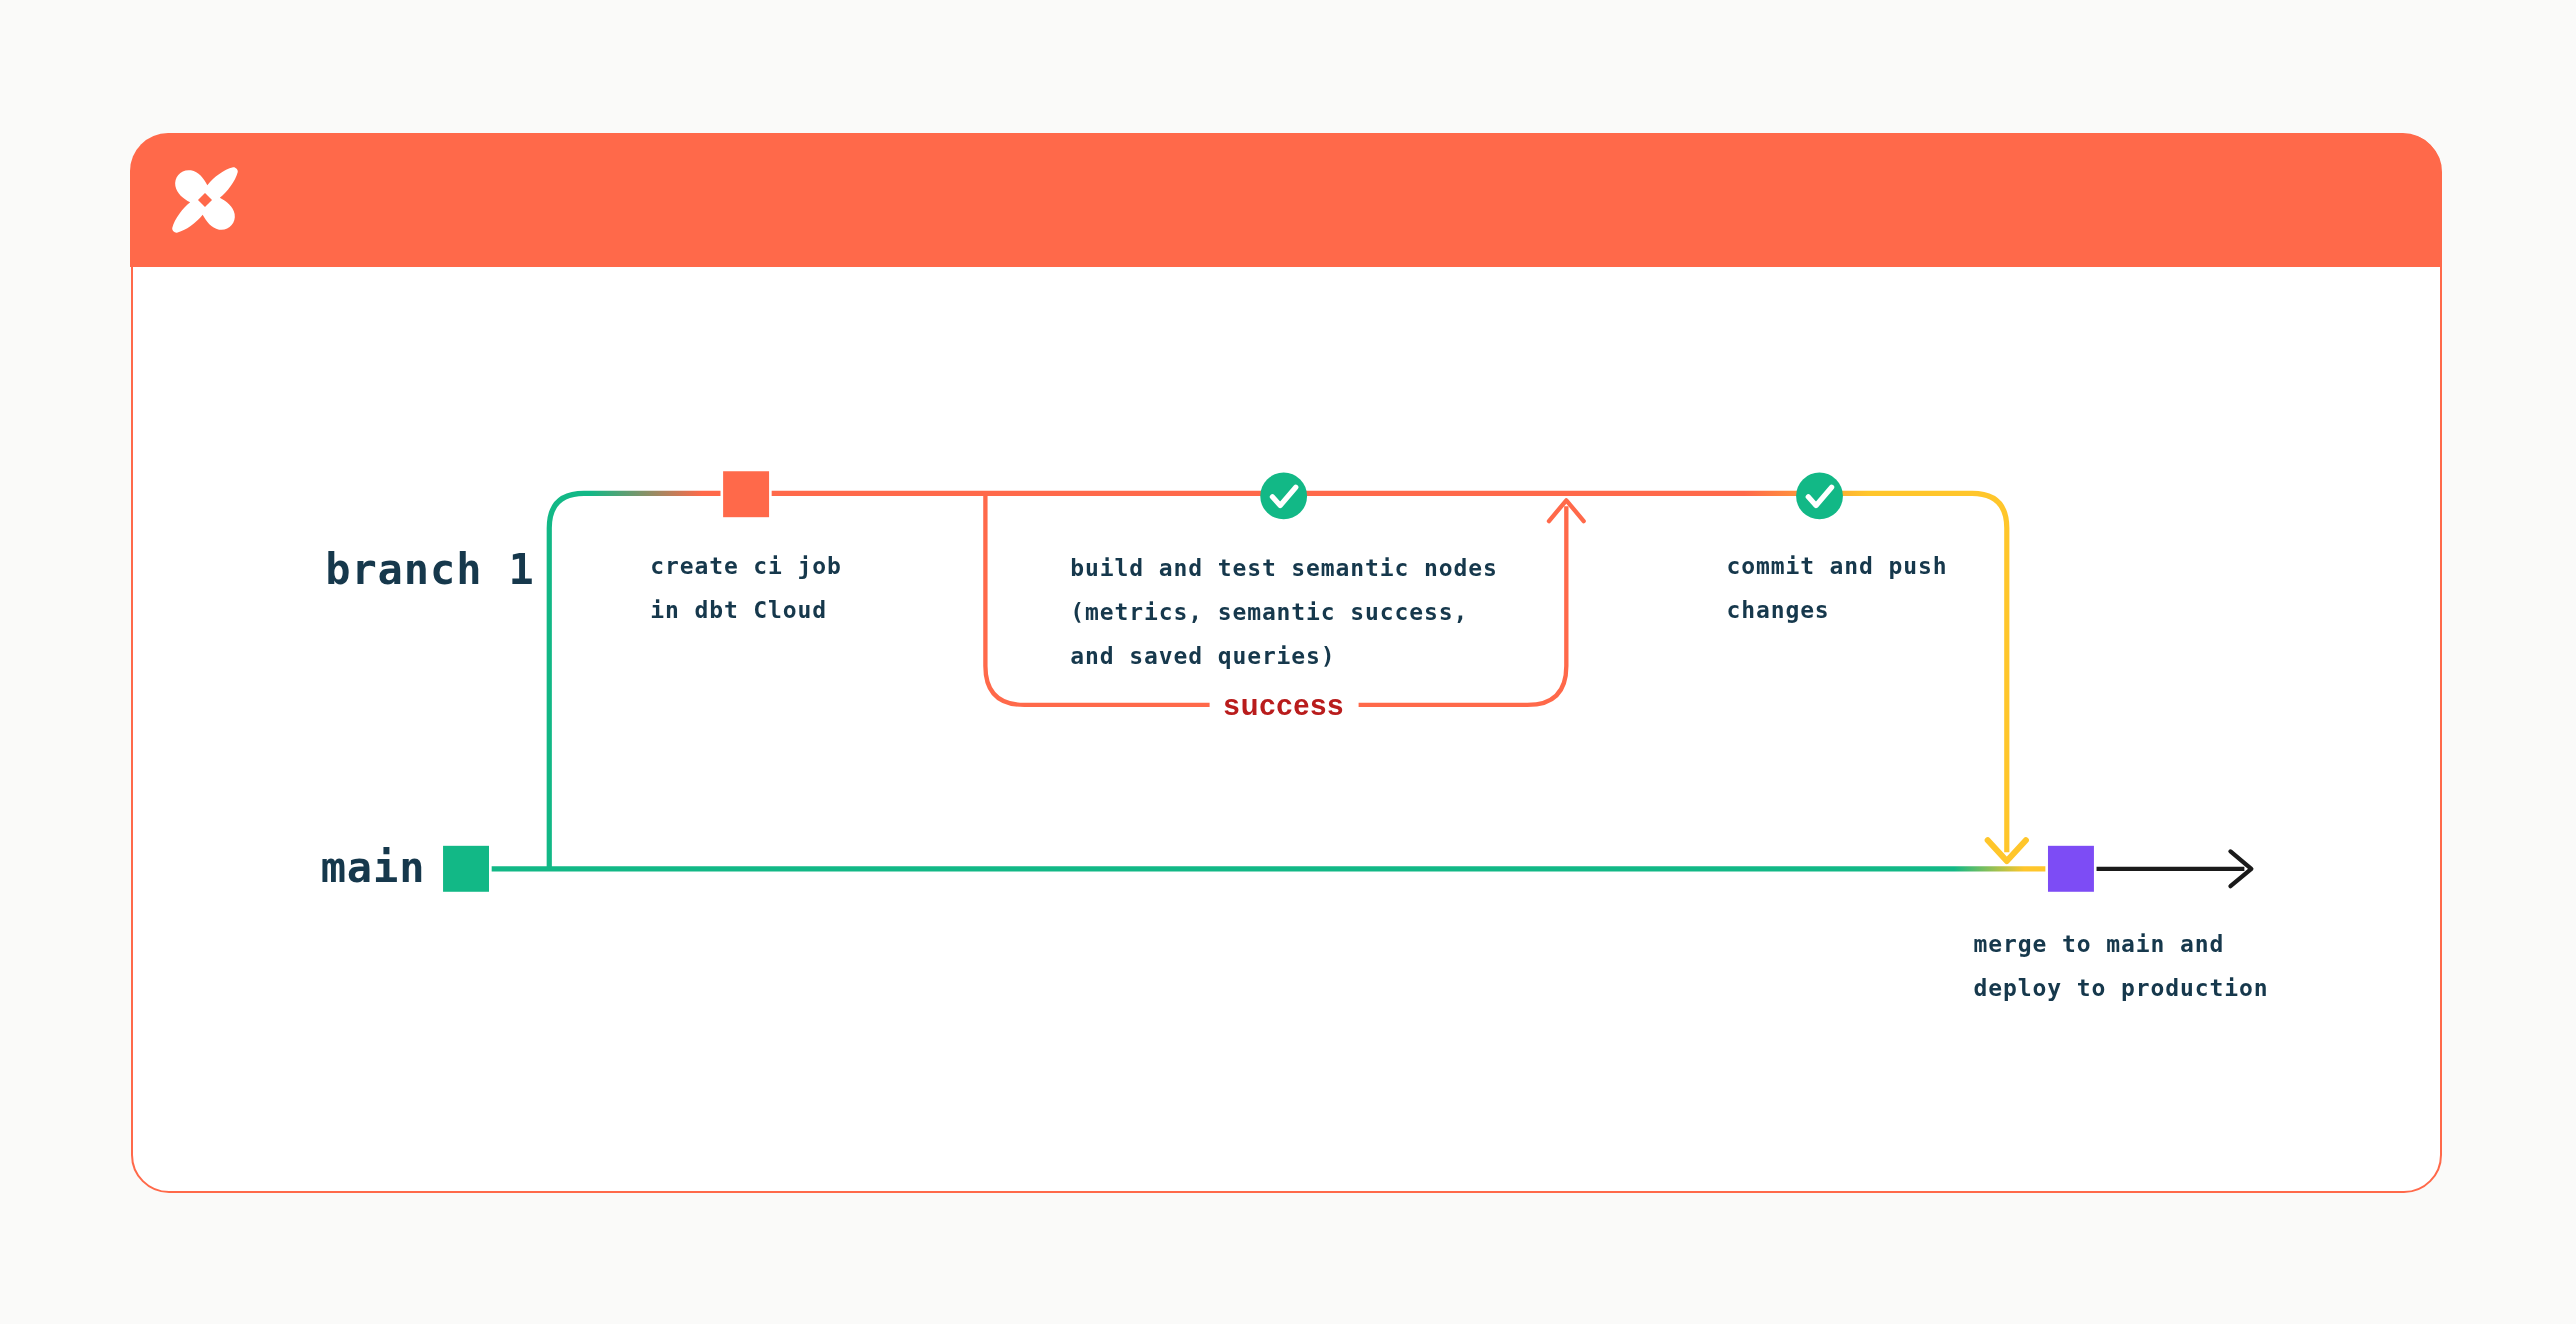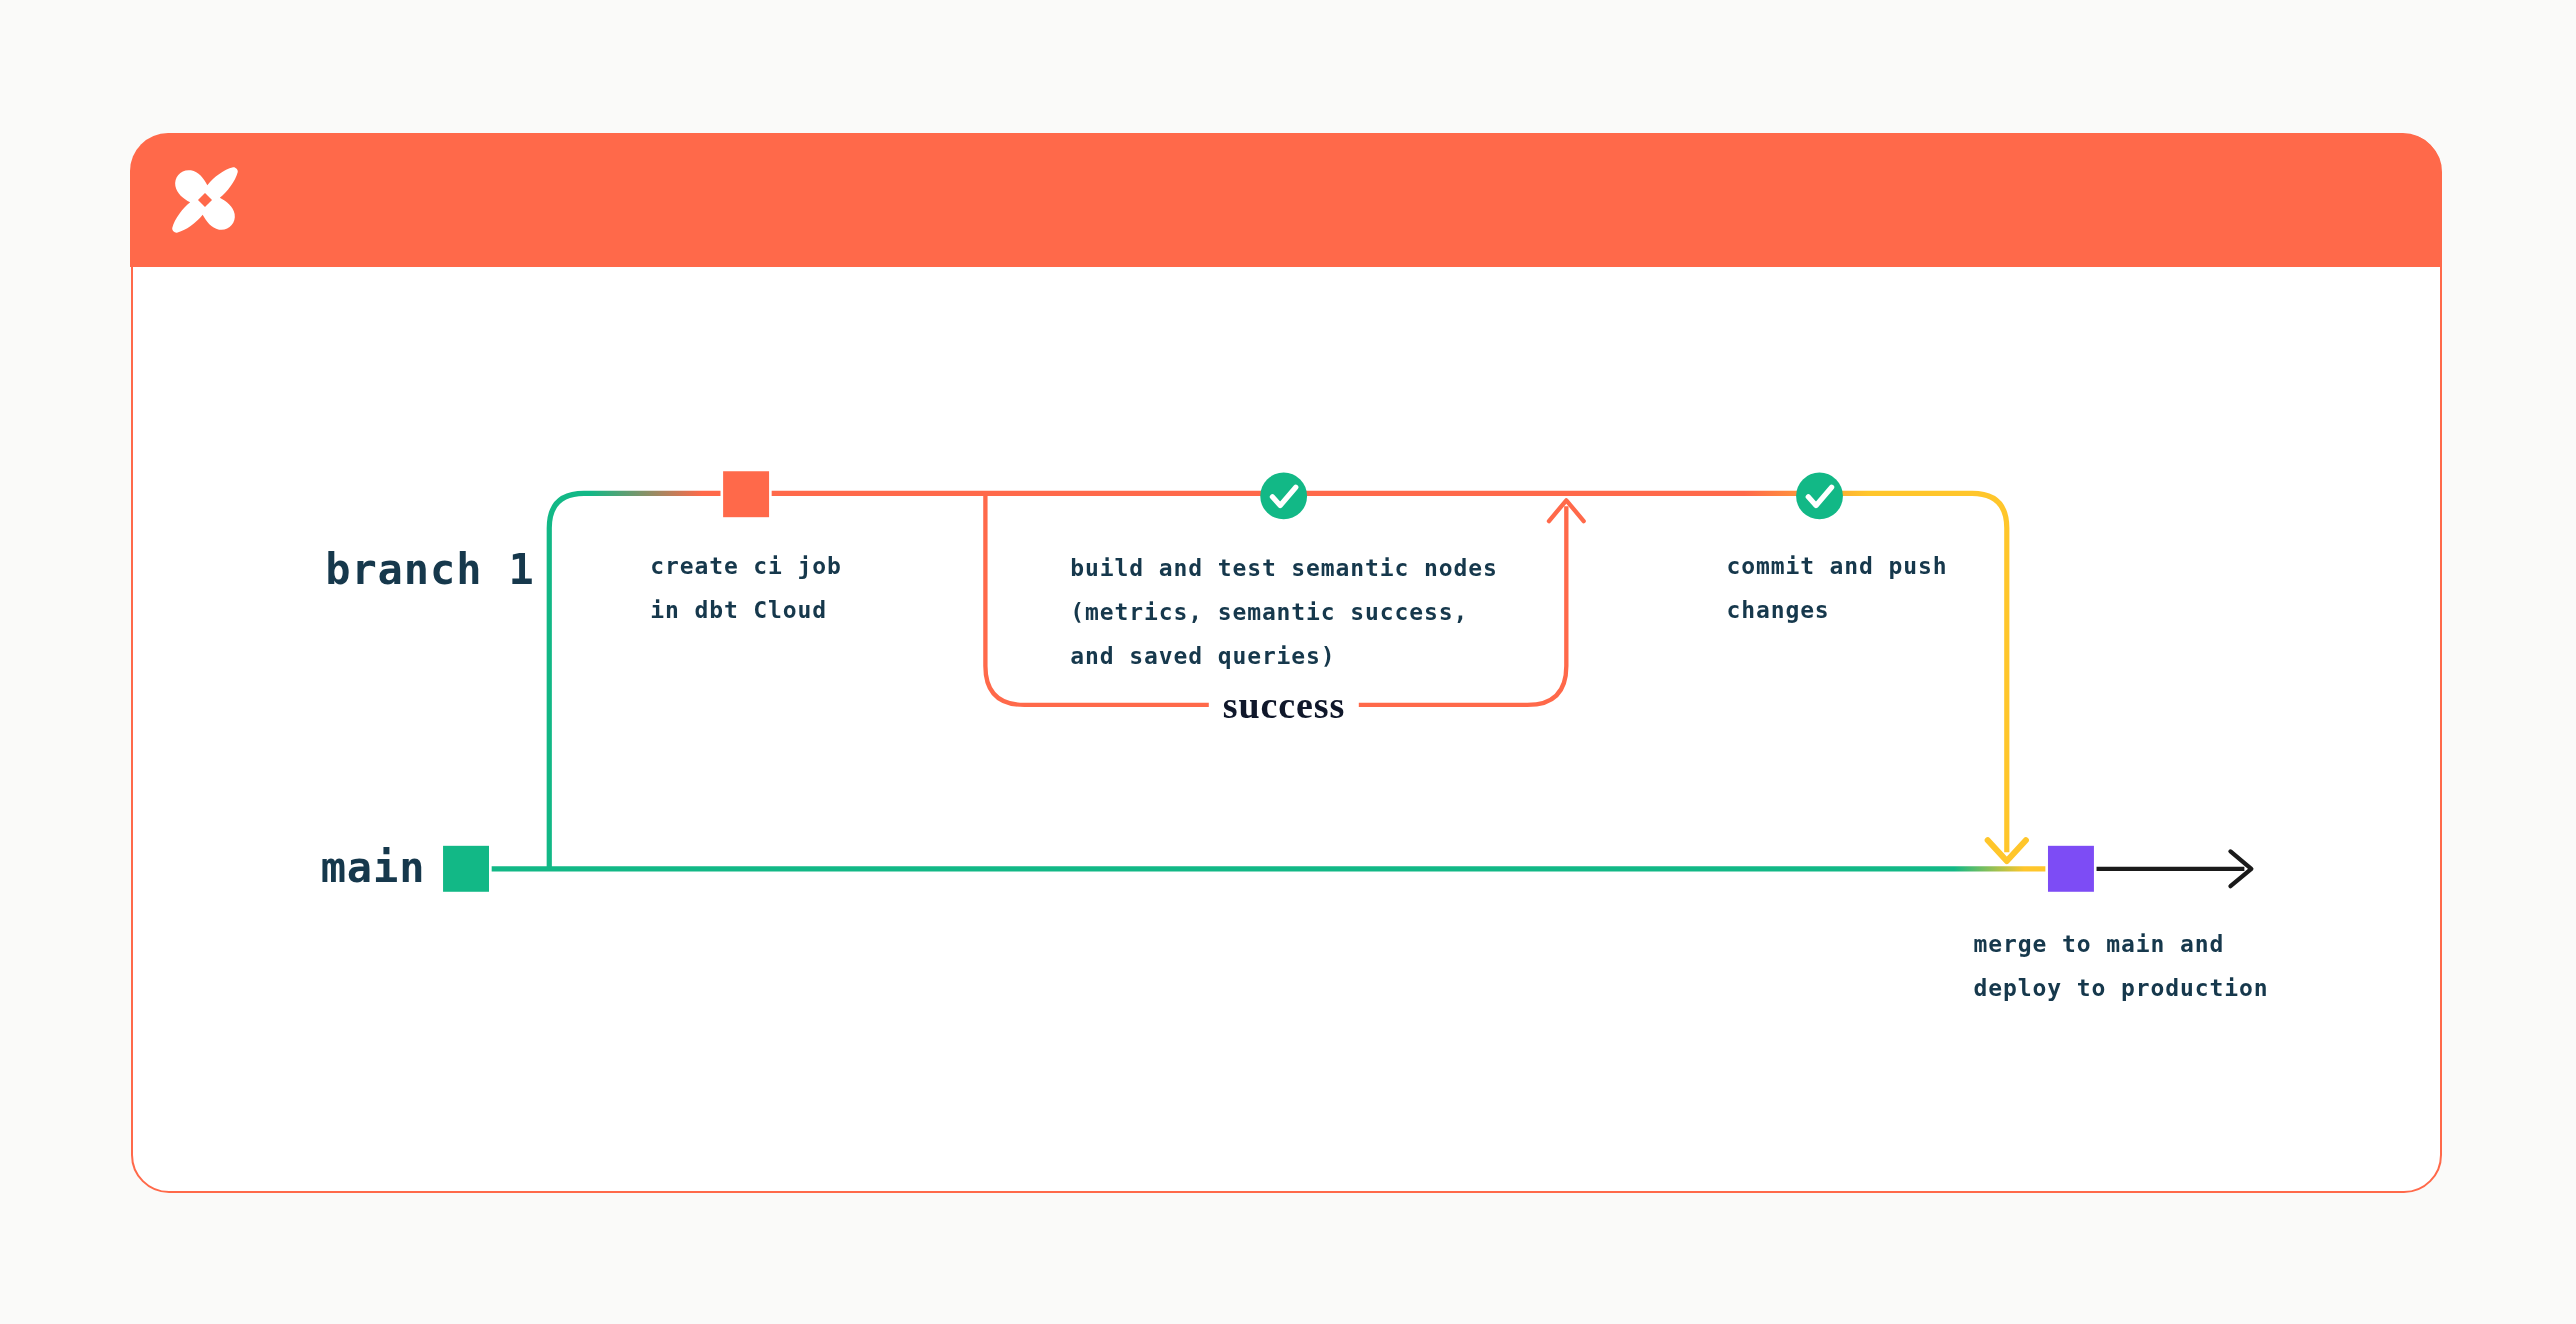--- a/index.html
+++ b/index.html
@@ -38,22 +38,22 @@
 
   .lbl {
     position: absolute; transform: translate(-50%, -50%);
     font-family: "DejaVu Sans Mono", monospace;
     font-weight: 700; color: #16384C;
     text-align: left; white-space: pre-line;
   }
   .lbl-branch { font-size: 42px; letter-spacing: 0.9px; }
   .lbl-step   { font-size: 23px; line-height: 44px; letter-spacing: 0.9px; }
   .lbl-success {
-    font-family: Liberation Serif, serif;
-    font-weight: 700; font-size: 38px; color: #0f172a;
+    font-family: Liberation Sans, sans-serif;
+    font-weight: 700; font-size: 29px; color: #b91c1c;
     background: #FFFFFF; padding: 1.7px 14px; letter-spacing: 0.9px;
   }
 </style>
 </head>
 <body>
 
 <div class="stage">
 
   <div class="card">
     <div class="card-header">

